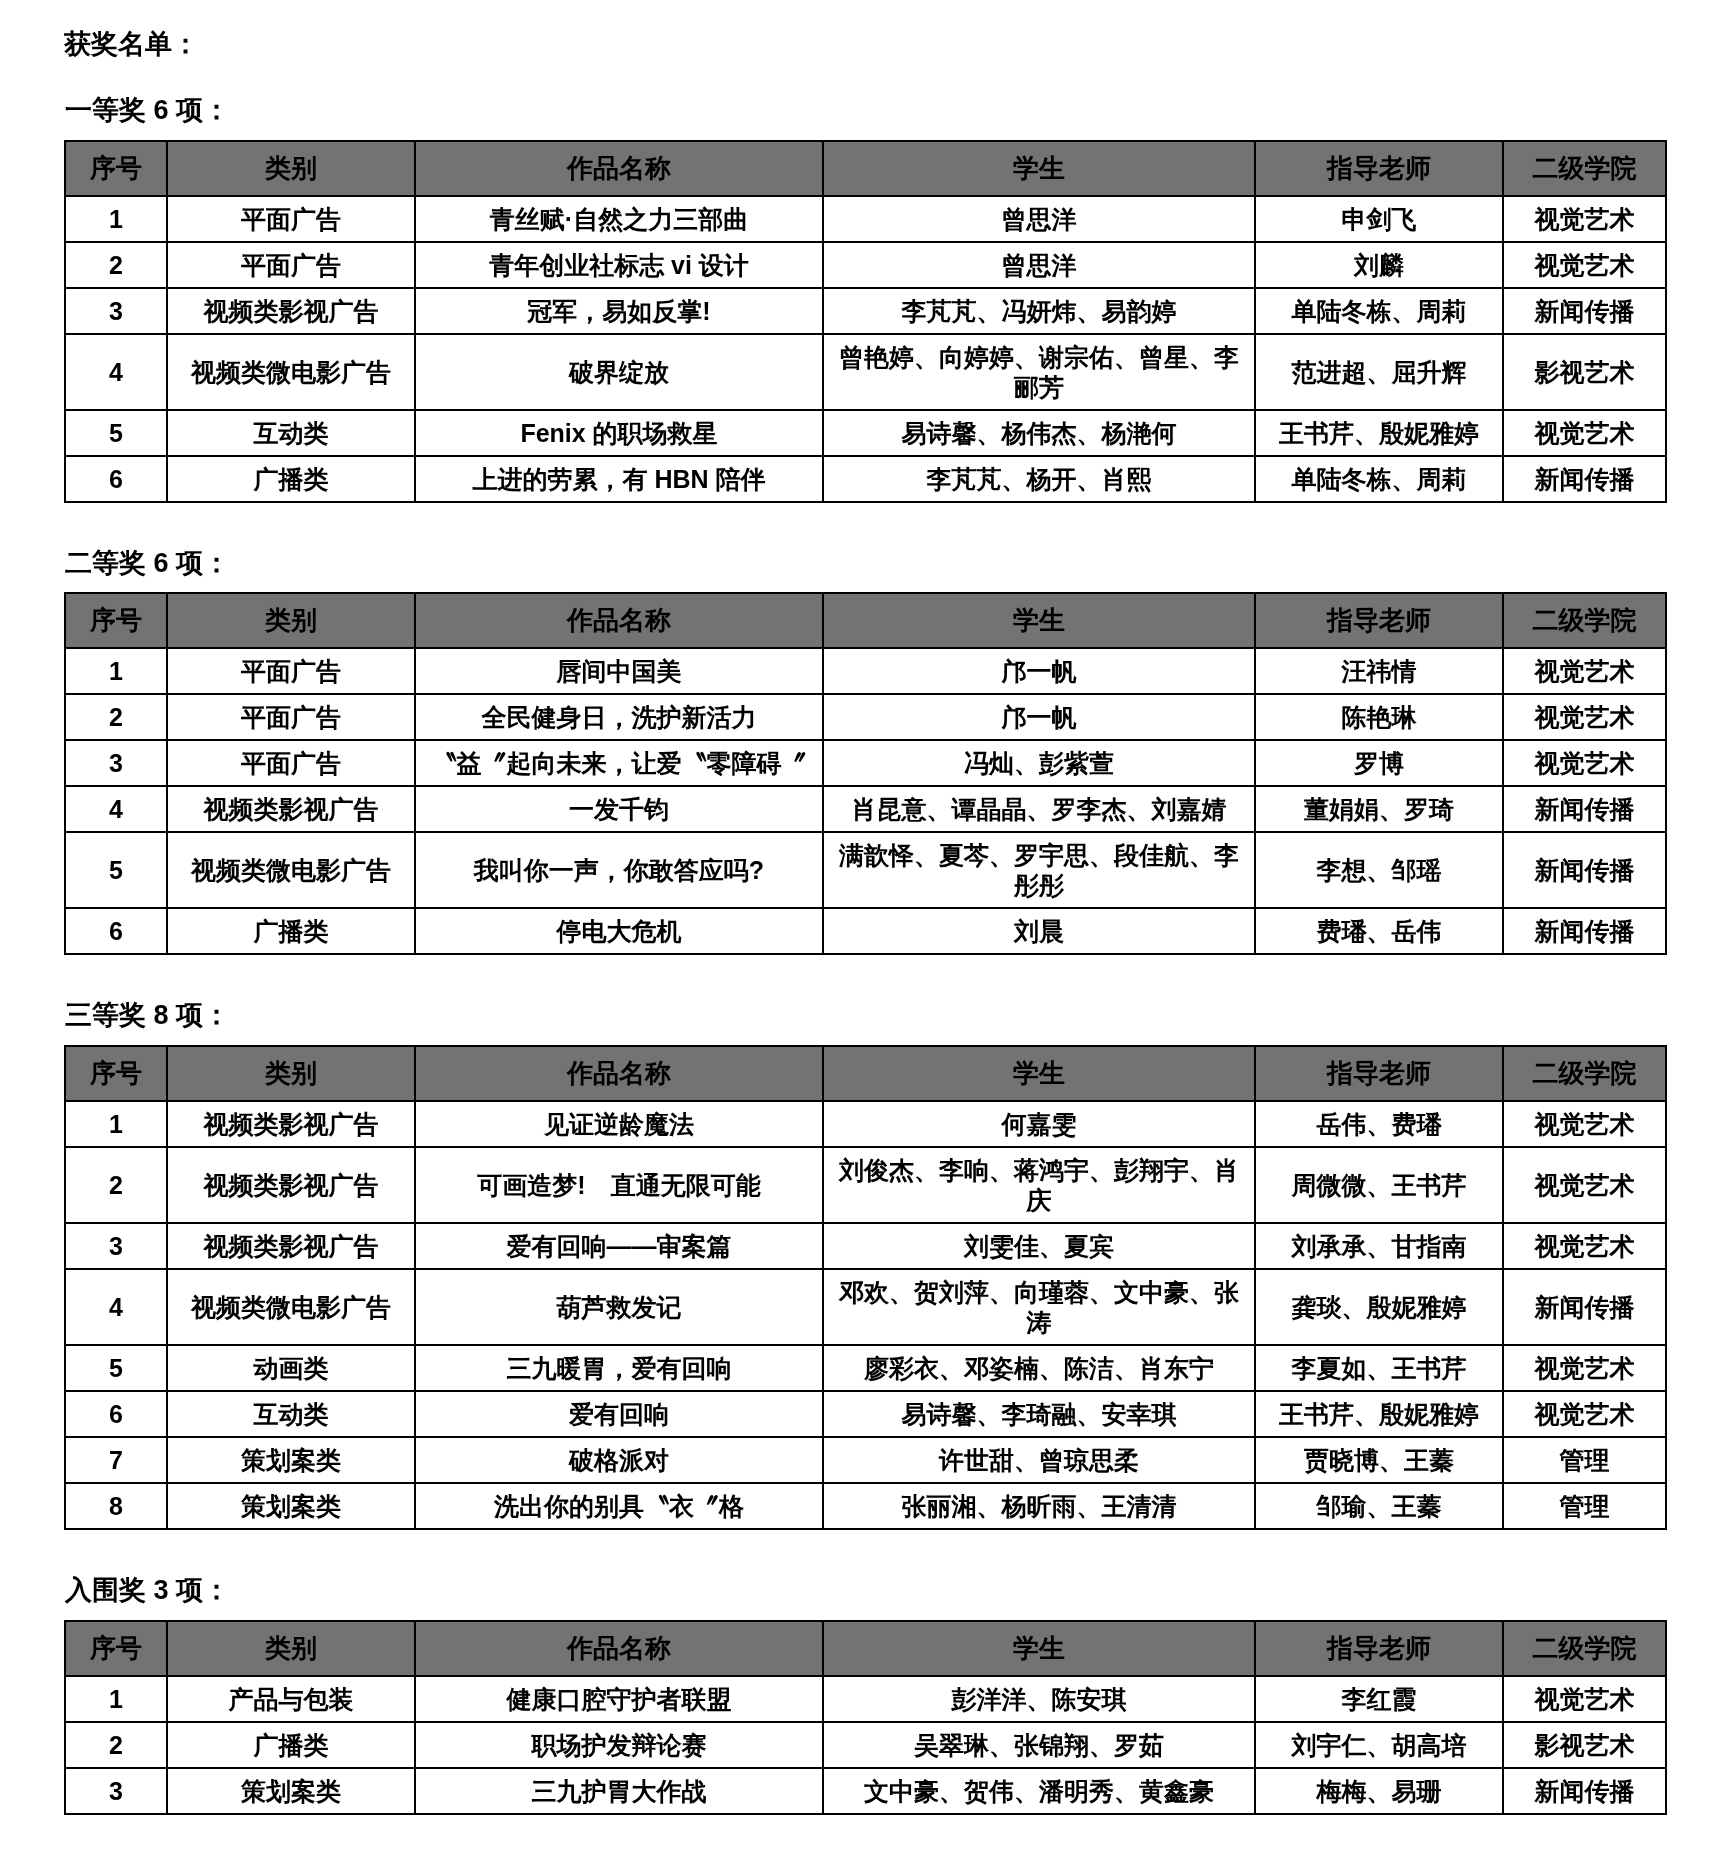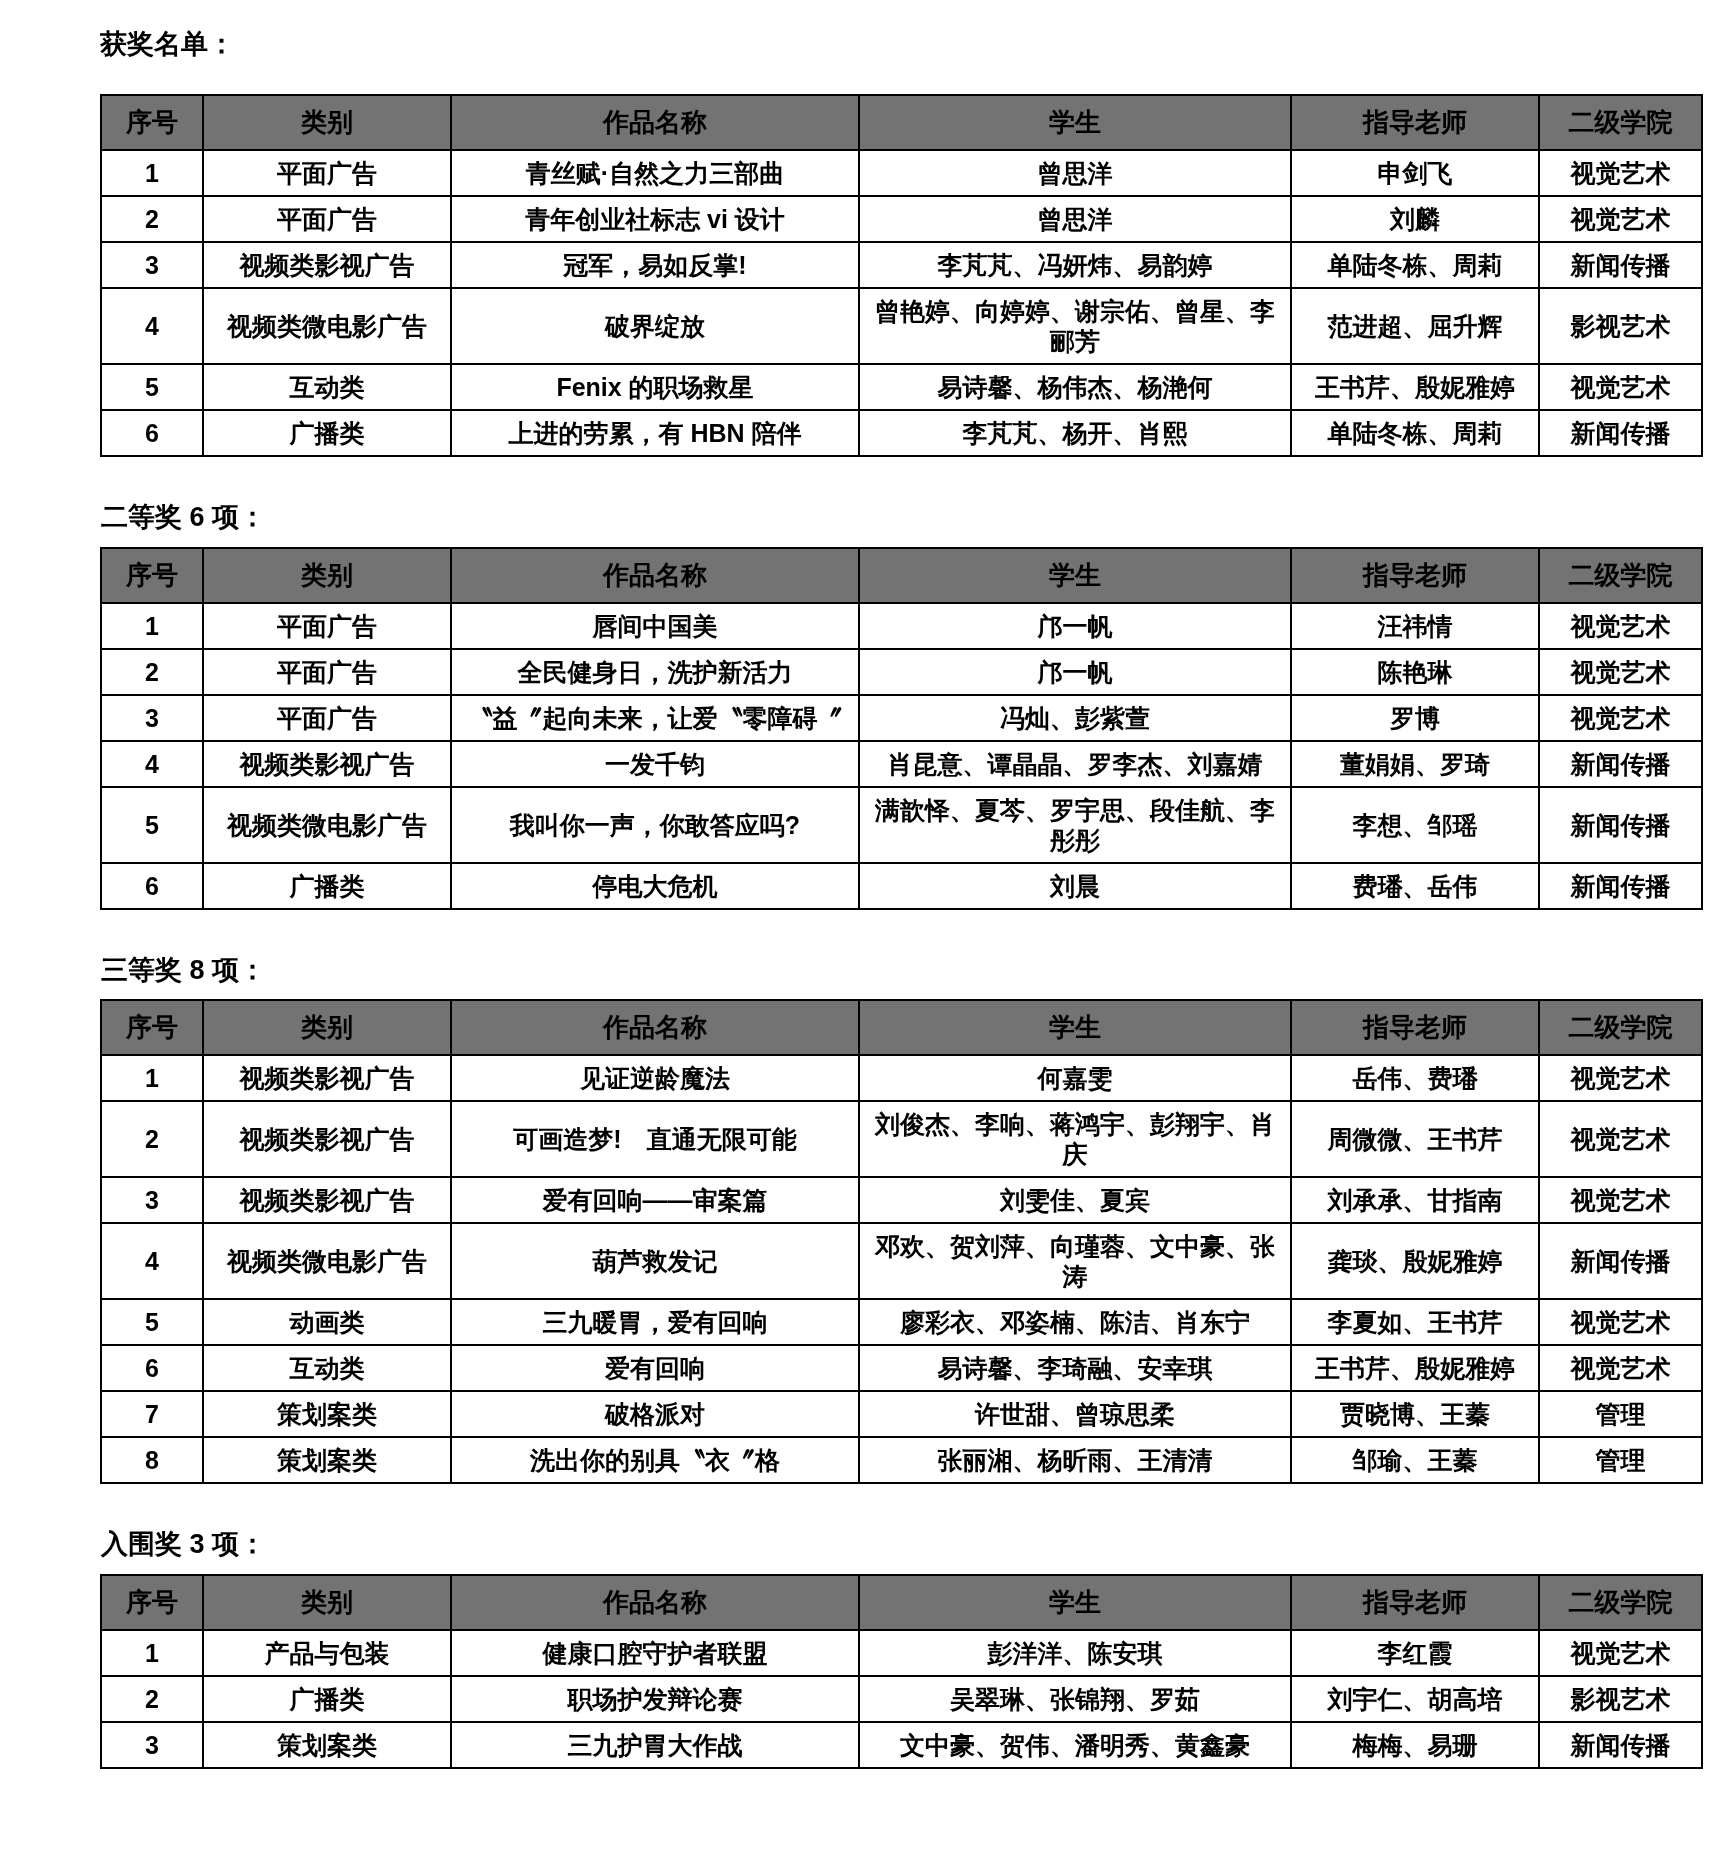--- a/index.html
+++ b/index.html
@@ -1,21 +1,21 @@
 <!DOCTYPE html>
 <html lang="zh"><head>
 <meta charset="utf-8">
 <style>
   html, body { margin: 0; padding: 0; background: #ffffff; }
   body {
     width: 1731px;
     font-family: "Liberation Sans", sans-serif;
     color: #000;
   }
-  .doc { padding: 28px 64px 40px 100px; }
+  .doc { padding: 28px 64px 40px 64px; }
   .doc-title {
     font-size: 27px;
     font-weight: bold;
     line-height: 1.25;
     margin: 0;
   }
   .section { margin-top: 44px; }
   .section:first-of-type { margin-top: 32px; }
   .section-heading {
     font-size: 27px;
@@ -54,20 +54,21 @@
   col.c-college { width: 163px; }
 </style>
 </head>
 <body>
 
 <div class="doc">
 
   <p class="doc-title">获奖名单：</p>
 
   <div class="section">
+    <p class="section-heading">一等奖 6 项：</p>
     <table class="awards">
       <colgroup>
         <col class="c-no">
           <col class="c-cat">
           <col class="c-work">
         <col class="c-student">
           <col class="c-advisor">
           <col class="c-college">
       </colgroup>
       <thead>

